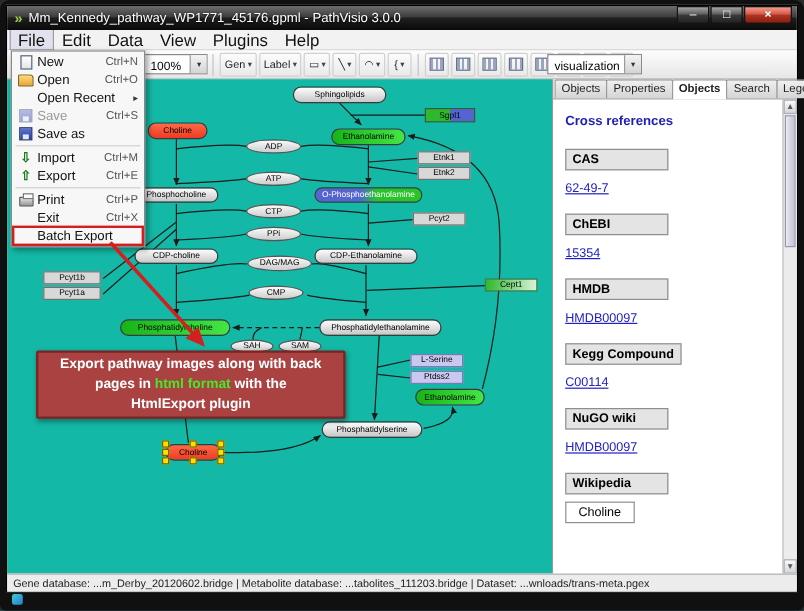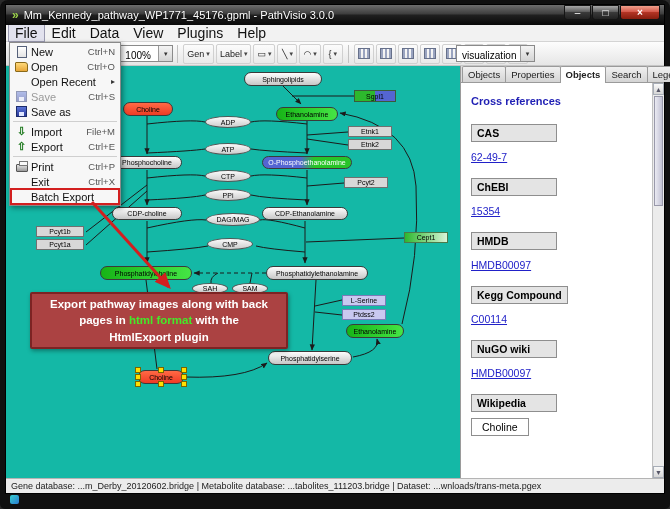--- a/index.html
+++ b/index.html
@@ -342,21 +342,21 @@
             <span class="i-save"></span>
           </span>
           <span class="fm-label">Save as</span>
         </div>
         <div class="fm-sep"></div>
         <div class="fm-item">
           <span class="fm-icon">
             <span class="i-import"></span>
           </span>
           <span class="fm-label">Import</span>
-          <span class="fm-short">File+M</span>
+          <span class="fm-short">Ctrl+M</span>
         </div>
         <div class="fm-item">
           <span class="fm-icon">
             <span class="i-export"></span>
           </span>
           <span class="fm-label">Export</span>
           <span class="fm-short">Ctrl+E</span>
         </div>
         <div class="fm-sep"></div>
         <div class="fm-item">

